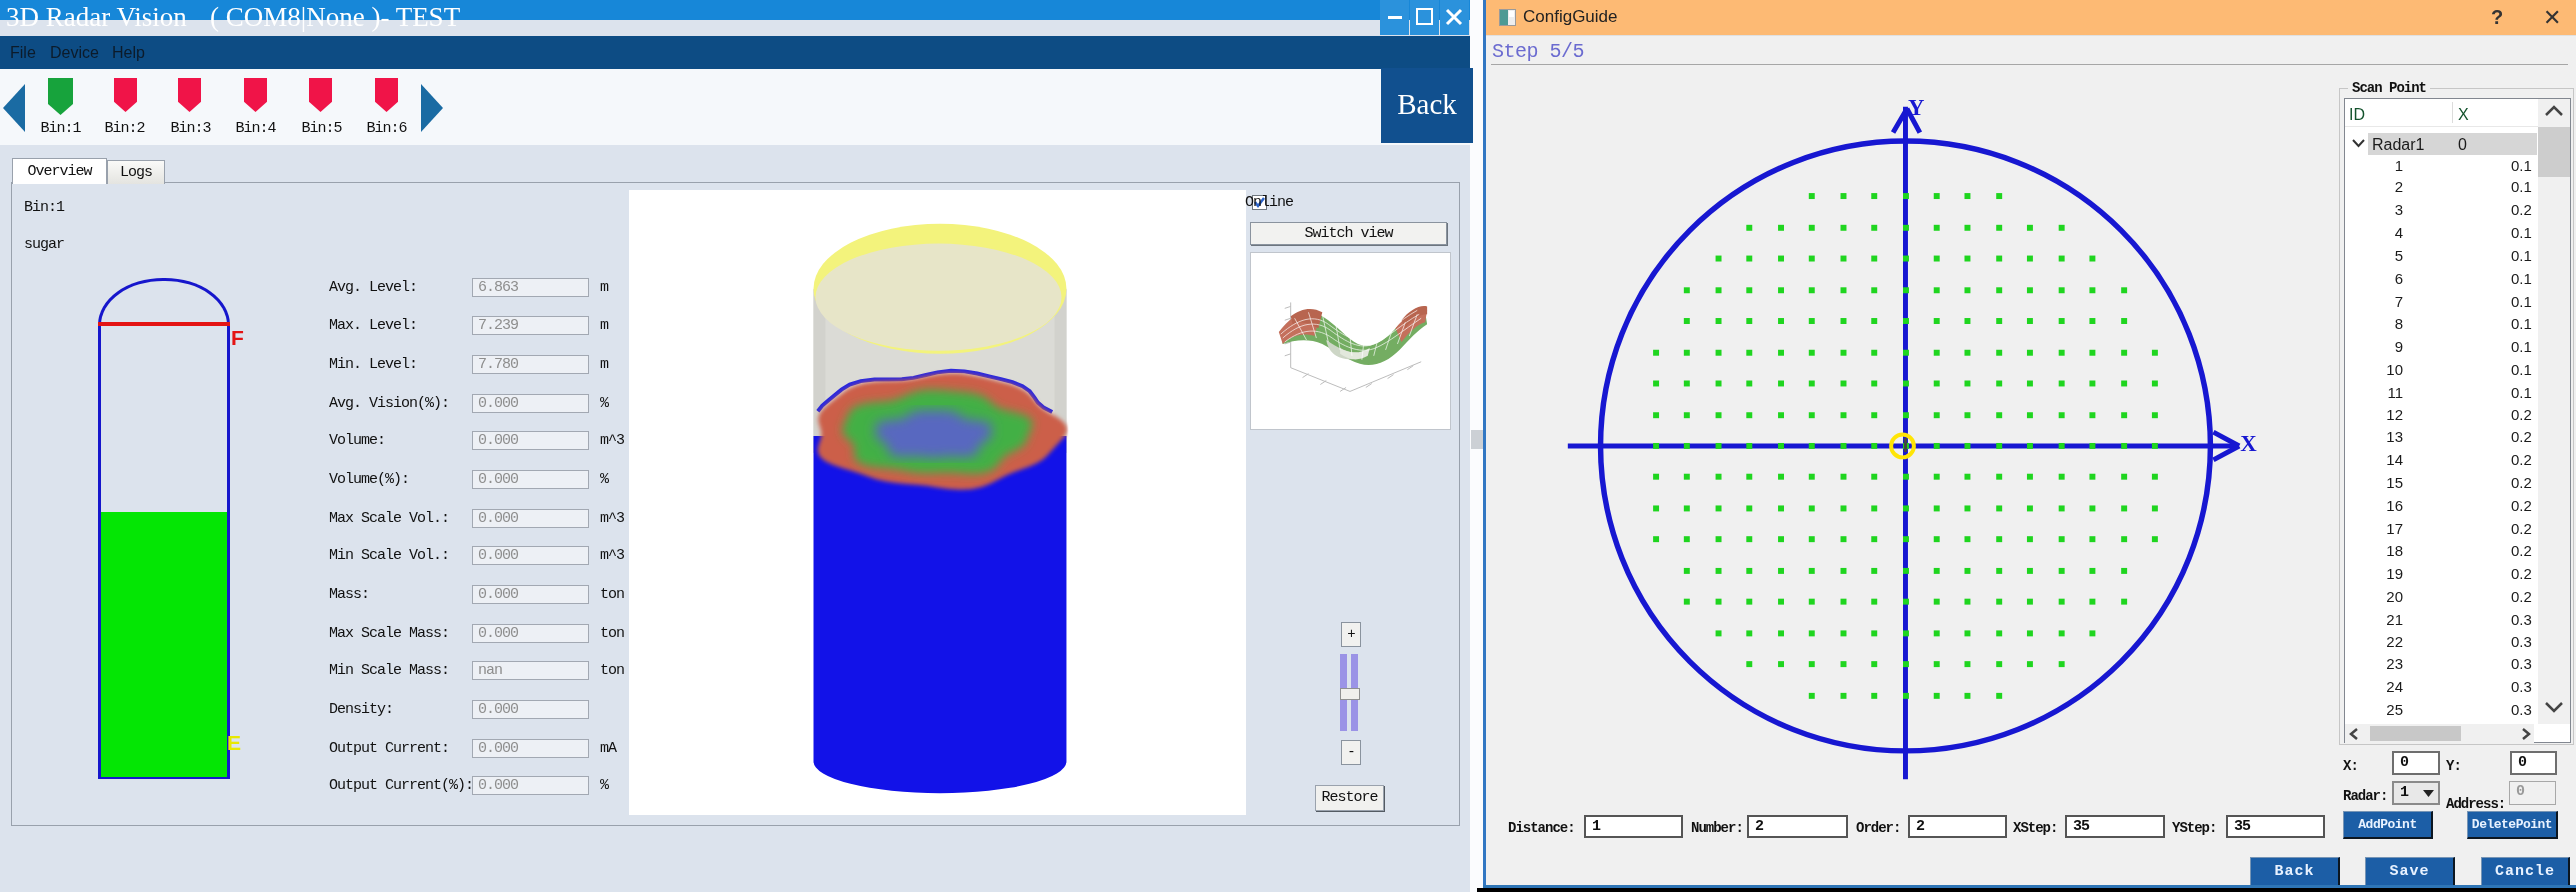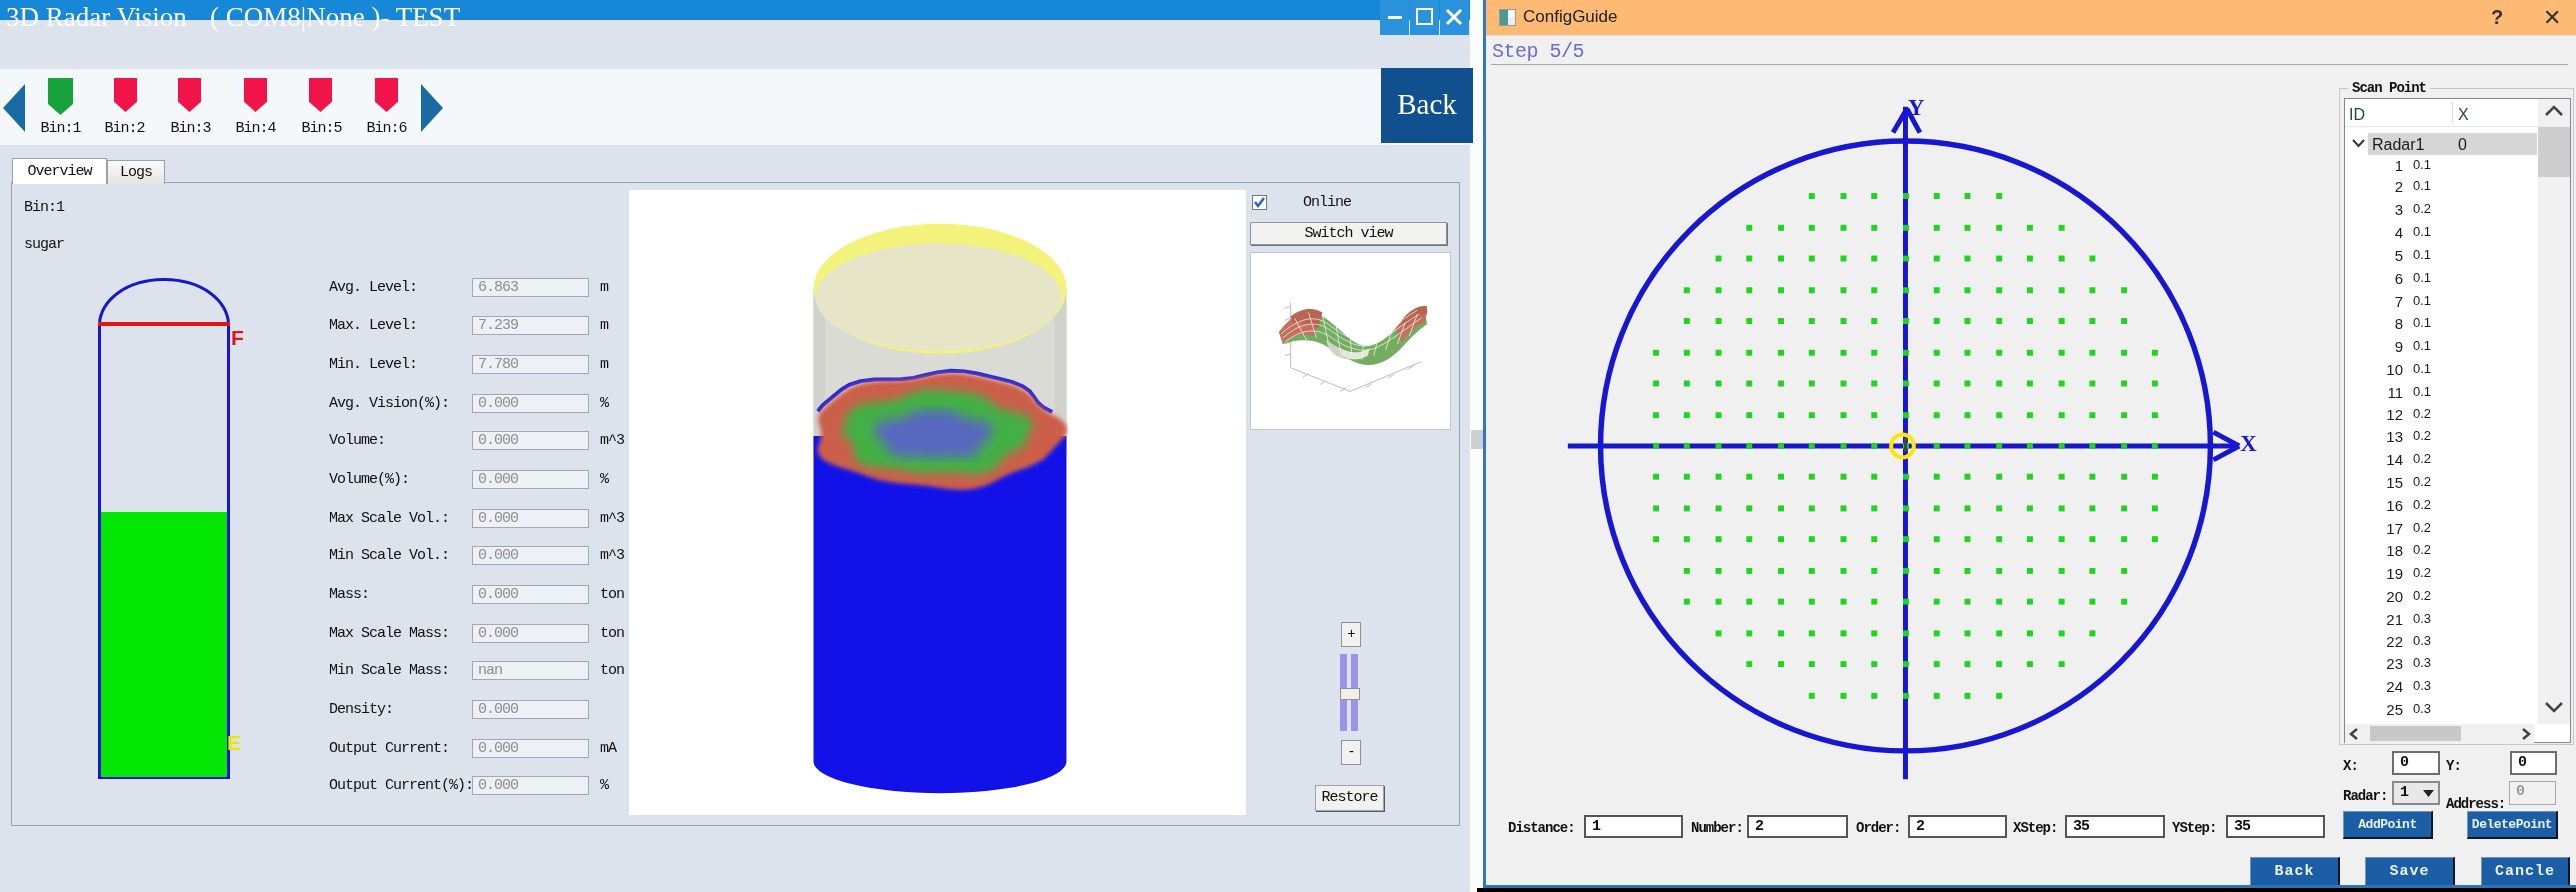--- a/index.html
+++ b/index.html
@@ -23,21 +23,21 @@
 .funit{position:absolute;left:600px;height:19px;line-height:19px}
 #tank-dome{position:absolute;left:98px;top:278px;width:132px;height:47px;border:3px solid #1616cc;border-bottom:none;border-radius:65px 65px 0 0 / 47px 47px 0 0}
 #tank-body{position:absolute;left:98px;top:323px;width:132px;height:456px;border:3px solid #1616cc;border-top:none}
 #tank-red{position:absolute;left:98px;top:322px;width:132px;height:4px;background:#e41414}
 #tank-green{position:absolute;left:101px;top:512px;width:126px;height:265px;background:#04e604}
 #lblF{position:absolute;left:231px;top:326px;font:bold 21px "Liberation Sans",sans-serif;color:#e41414;letter-spacing:0}
 #lblE{position:absolute;left:227px;top:731px;font:bold 21px "Liberation Sans",sans-serif;color:#e8e800;letter-spacing:0}
 #canvas3d{position:absolute;left:629px;top:190px;width:617px;height:625px;background:#fff}
 #online{position:absolute;left:1252px;top:195px;width:15px;height:15px;background:#fff;border:1px solid #707880}
 #online svg{position:absolute;left:0px;top:0px}
-#onlinelbl{position:absolute;left:1303px;top:194px}
+#onlinelbl{position:absolute;left:1245px;top:194px}
 #swview{position:absolute;left:1250px;top:222px;width:197px;height:23px;background:#f2f2f0;border:1px solid #8a939e;box-shadow:1px 1px 0 #6d757e;text-align:center;line-height:21px}
 #thumb{position:absolute;left:1250px;top:252px;width:201px;height:178px;background:#fff;border:1px solid #c0c5cc}
 .sbtn{position:absolute;left:1341px;width:20px;height:25px;background:#f1f1ef;border:1px solid #8a939e;font-size:14px;text-align:center;line-height:23px}
 .strack{position:absolute;width:7px;height:77px;top:654px;background:#9b93e6}
 #sthumb{position:absolute;left:1340px;top:688px;width:20px;height:12px;background:#f0efec;border:1px solid #909090}
 #restore{position:absolute;left:1315px;top:785px;width:69px;height:26px;background:#f1f1ef;border:1px solid #9aa2ad;box-shadow:1px 1px 0 #545b63;text-align:center;line-height:24px}
 #vscroll{position:absolute;left:1470px;top:0px;width:13px;height:892px;background:#fbfcfe}
 #vthumb{position:absolute;left:1471px;top:430px;width:12px;height:19px;background:#ccd0d5}
 #dlg{position:absolute;left:1483px;top:0;width:1093px;height:889px;background:#f0f0f0;font-family:"Liberation Sans",sans-serif;font-size:17px;color:#1b1b1b}
 #dlgborder{position:absolute;left:0;top:0;width:3px;height:889px;background:#3277c3}
@@ -50,21 +50,21 @@
 #step{position:absolute;left:9px;top:40px;font:20px "Liberation Mono",monospace;letter-spacing:-0.5px;color:#6b6bd0}
 #hline{position:absolute;left:8px;top:64px;width:1077px;height:1px;background:#a6a6a6}
 #fieldset{position:absolute;left:856px;top:88px;width:235px;height:657px;border:1px solid #c6c6c6}
 #fslbl{position:absolute;left:865px;top:80px;background:#f0f0f0;padding:0 4px;font:bold 14px "Liberation Mono",monospace;letter-spacing:-1px;color:#111}
 #stable{position:absolute;left:861px;top:98px;width:227px;height:645px;background:#fff;border:1px solid #828790}
 .thdr{position:absolute;color:#14532d;font-size:16px}
 #tdiv{position:absolute;left:969px;top:102px;width:1px;height:21px;background:#dcdcdc}
 #thsep{position:absolute;left:862px;top:126px;width:225px;height:1px;background:#e8e8e8}
 #radrow{position:absolute;left:885px;top:133px;width:169px;height:22px;background:#d6d6d6}
 .tid{position:absolute;left:894px;width:26px;text-align:right;font-size:15px}
-.tx{position:absolute;left:930px;font-size:13px}
+.tx{position:absolute;left:1028px;font-size:15px}
 #vsb{position:absolute;left:1055px;top:99px;width:32px;height:625px;background:#f0f0f0}
 #vsbthumb{position:absolute;left:1055px;top:127px;width:32px;height:50px;background:#cdcdcd}
 #hsb{position:absolute;left:862px;top:724px;width:189px;height:19px;background:#f0f0f0}
 #hsbthumb{position:absolute;left:887px;top:726px;width:91px;height:15px;background:#c8c8c8}
 .chev{position:absolute}
 .dlbl{position:absolute;font:bold 14px "Liberation Mono",monospace;letter-spacing:-1px;color:#111}
 .dbox{position:absolute;height:24px;background:#fff;border:2px solid #6e6e6e;font:bold 15px "Liberation Mono",monospace;letter-spacing:-1px;color:#111;padding-left:6px;line-height:19px}
 .bluebtn{position:absolute;background:#1c5ea6;border-top:1px solid #7795b5;border-left:1px solid #7795b5;border-right:2px solid #0c1620;border-bottom:2px solid #0c1620;color:#e8f2ff;font:bold 14px "Liberation Mono",monospace;letter-spacing:0px;text-align:center}
 </style></head><body>
 <div id="win">
@@ -74,20 +74,25 @@
     <div class="wbtn" style="left:1380px;width:29px"><svg width="29" height="35" viewBox="0 0 29 35">
           <rect x="8" y="16" width="14" height="3" fill="#fff"></rect>
         </svg></div>
     <div class="wbtn" style="left:1410px;width:29px"><svg width="29" height="35" viewBox="0 0 29 35">
           <rect x="7" y="9" width="15" height="15" fill="none" stroke="#fff" stroke-width="2"></rect>
         </svg></div>
     <div class="wbtn" style="left:1440px;width:29px"><svg width="29" height="35" viewBox="0 0 29 35">
           <path d="M7 10 L21 24 M21 10 L7 24" stroke="#fff" stroke-width="3"></path>
         </svg></div>
   </div>
+  <div id="menu">
+      <span style="left:10px">File</span>
+      <span style="left:50px">Device</span>
+      <span style="left:112px">Help</span>
+    </div>
   <div id="toolbar"></div>
   <div class="arrL"></div>
     <div class="arrR"></div>
   <div class="shield" style="left:48px;top:78px;width:25px;height:37px;background:#17a33c"></div>
     <div class="binlbl" style="left:21px">Bin:1</div>
     <div class="shield" style="left:114px;top:78px;width:23px;height:34px;background:#f01448"></div>
     <div class="binlbl" style="left:85px">Bin:2</div>
     <div class="shield" style="left:178px;top:78px;width:23px;height:34px;background:#f01448"></div>
     <div class="binlbl" style="left:151px">Bin:3</div>
     <div class="shield" style="left:244px;top:78px;width:23px;height:34px;background:#f01448"></div>

